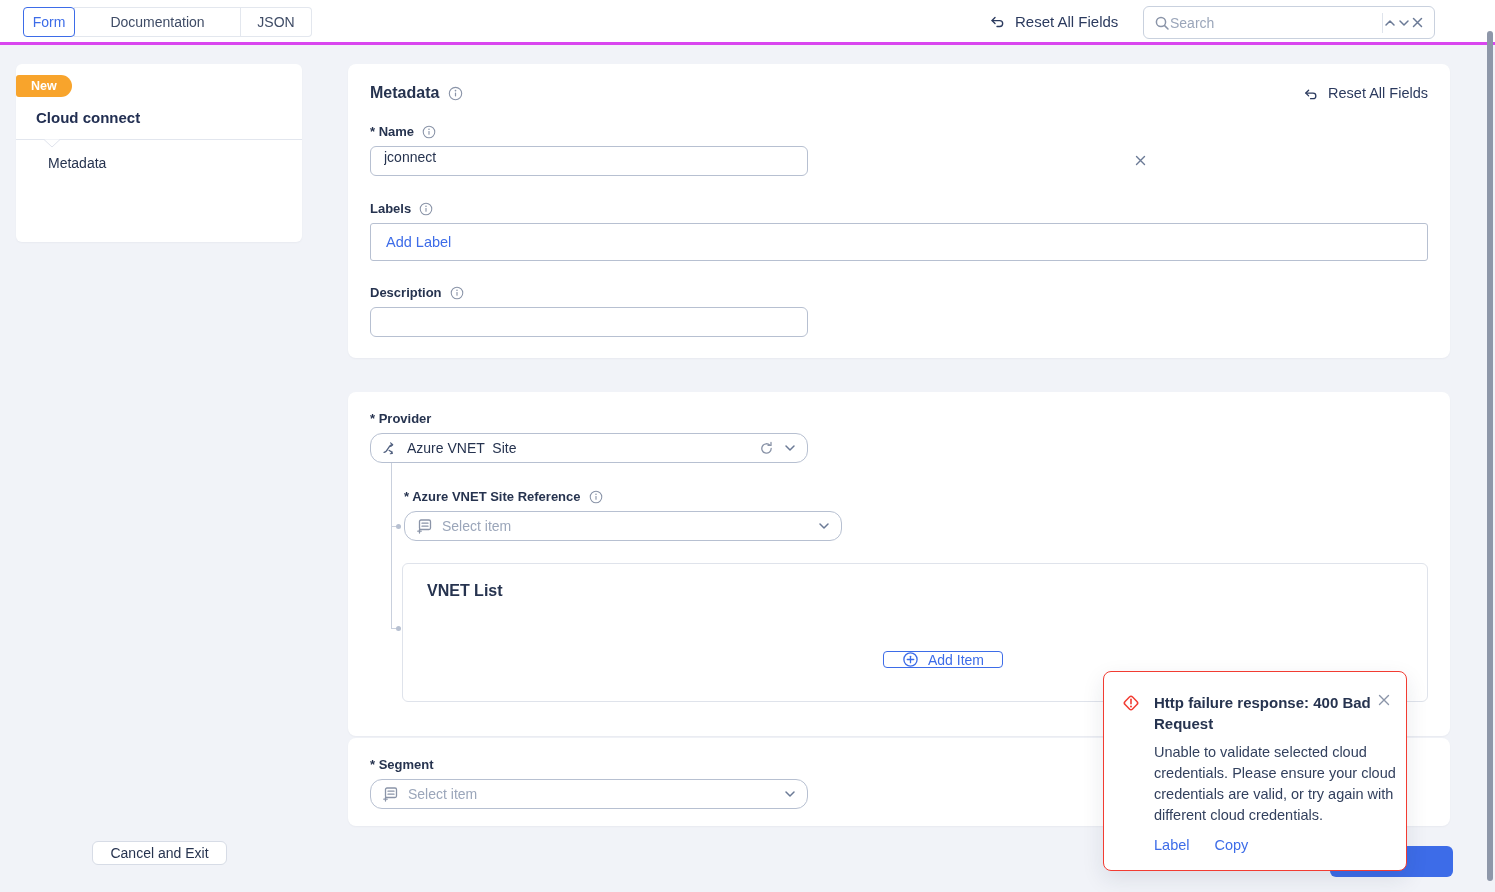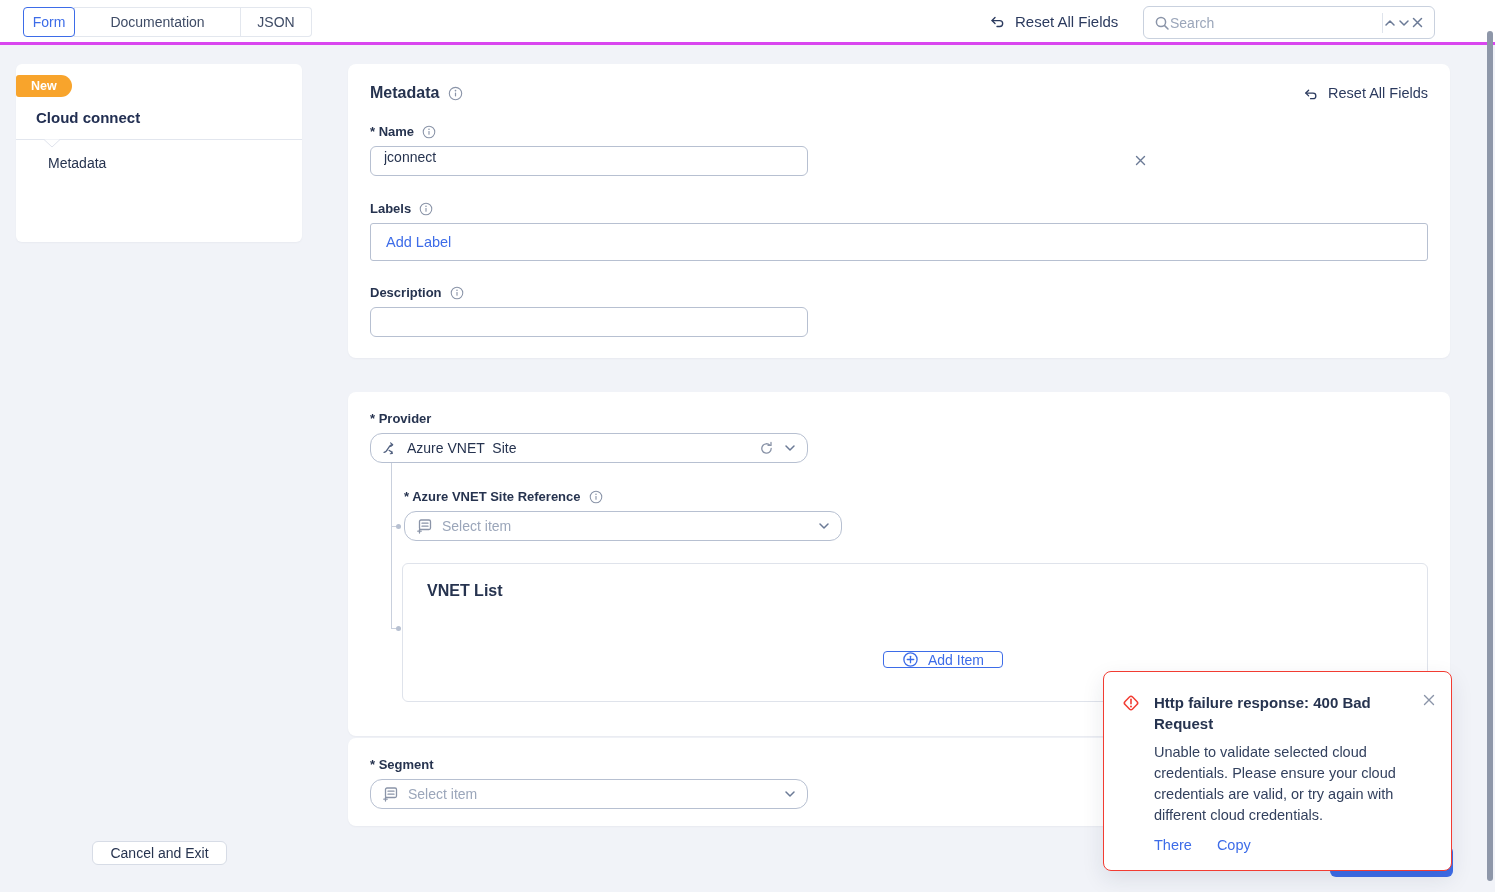--- a/index.html
+++ b/index.html
@@ -143,21 +143,21 @@
     color: #26334f; font-size: 14px; cursor: pointer;
     font-family: "Liberation Sans", sans-serif;
   }
   .primary-btn {
     position: absolute; left: 1330px; top: 846px; width: 123px; height: 31px;
     background: #3d6ce8; border: none; border-radius: 6px; cursor: pointer; z-index: 4;
   }
 
   
   .toast {
-    position: absolute; left: 1103px; top: 671px; width: 349px; height: 200px;
+    position: absolute; left: 1103px; top: 671px; width: 304px; height: 200px;
     background: #fff; border: 1px solid #f23c32; border-radius: 8px;
     box-shadow: 0 8px 22px rgba(30,40,70,.10); z-index: 10;
   }
   .toast-icon { position: absolute; left: 17px; top: 21px; }
   .toast-title {
     position: absolute; left: 50px; top: 20px; width: 252px;
     font-size: 15px; font-weight: 700; color: #26334f; line-height: 21px;
   }
   .toast-close { position: absolute; right: 15px; top: 21px; cursor: pointer; }
   .toast-body {
@@ -412,18 +412,18 @@
       </svg>
     </span>
     <div class="toast-title">Http failure response: 400 Bad Request</div>
     <span class="toast-close">
       <svg width="14" height="14" viewBox="0 0 14 14" fill="none" stroke="#8a94a8" stroke-width="1.4" stroke-linecap="round">
           <path d="M2.5 2.5 L11.5 11.5 M11.5 2.5 L2.5 11.5"></path>
         </svg>
     </span>
     <div class="toast-body">Unable to validate selected cloud credentials. Please ensure your cloud credentials are valid, or try again with different cloud credentials.</div>
     <div class="toast-links">
-      <span class="toast-link">There</span>
+      <span class="toast-link">Label</span>
       <span class="toast-link">Copy</span>
     </div>
   </div>
 
 </div>
 
 </body></html>

